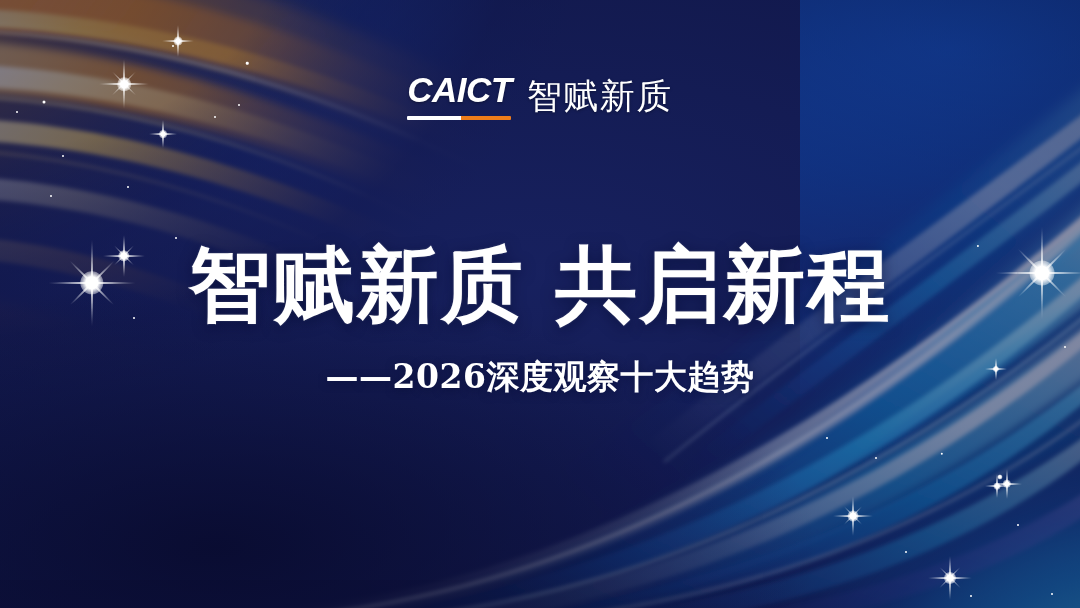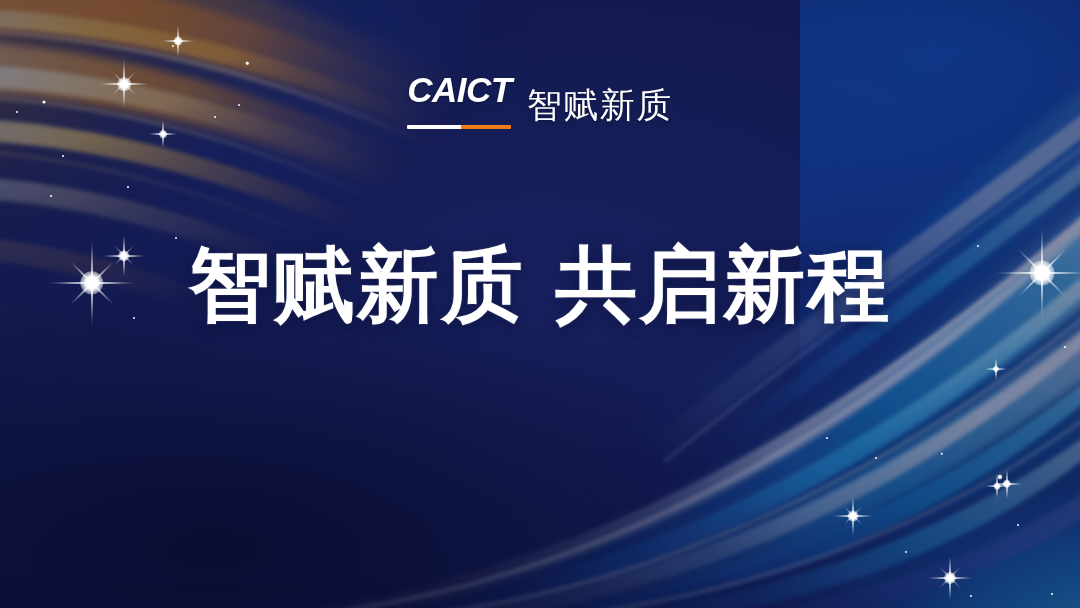--- a/index.html
+++ b/index.html
@@ -83,21 +83,21 @@
     position:absolute;left:0;right:0;top:72px;
     display:flex;justify-content:center;align-items:flex-end;gap:15px;
   }
   #logo-mark{position:relative;display:flex;flex-direction:column;}
   #logo-caict{
     font-family:"Liberation Sans","DejaVu Sans",sans-serif;
     font-weight:bold;font-style:italic;
     font-size:35px;letter-spacing:-0.5px;
     color:#ffffff;line-height:1;
     text-shadow:0 1px 3px rgba(0,0,0,.35);
-    padding-bottom:18px;
+    padding-bottom:9px;
   }
   #logo-rule{display:flex;height:4px;width:104px;border-radius:1px;overflow:hidden;}
   #logo-rule .rule-w{flex:0 0 52%;background:#ffffff;}
   #logo-rule .rule-o{flex:1;background:#ef7d1a;}
   #logo-cn{
     font-family:"DejaVu Sans","Liberation Sans",sans-serif;
     font-size:35px;font-weight:normal;color:#fff;line-height:1;
     letter-spacing:1.5px;
     padding-bottom:6px;
     text-shadow:0 1px 3px rgba(0,0,0,.35);
@@ -380,15 +380,16 @@
         <div id="logo-rule">
           <span class="rule-w"></span>
           <span class="rule-o"></span>
         </div>
       </div>
       <div id="logo-cn">智赋新质</div>
     </div>
 
     <h1 id="title">智赋新质 共启新程</h1>
 
+    <div id="subtitle">——2026深度观察十大趋势</div>
 
   </div>
 </div>
 
 </body></html>

